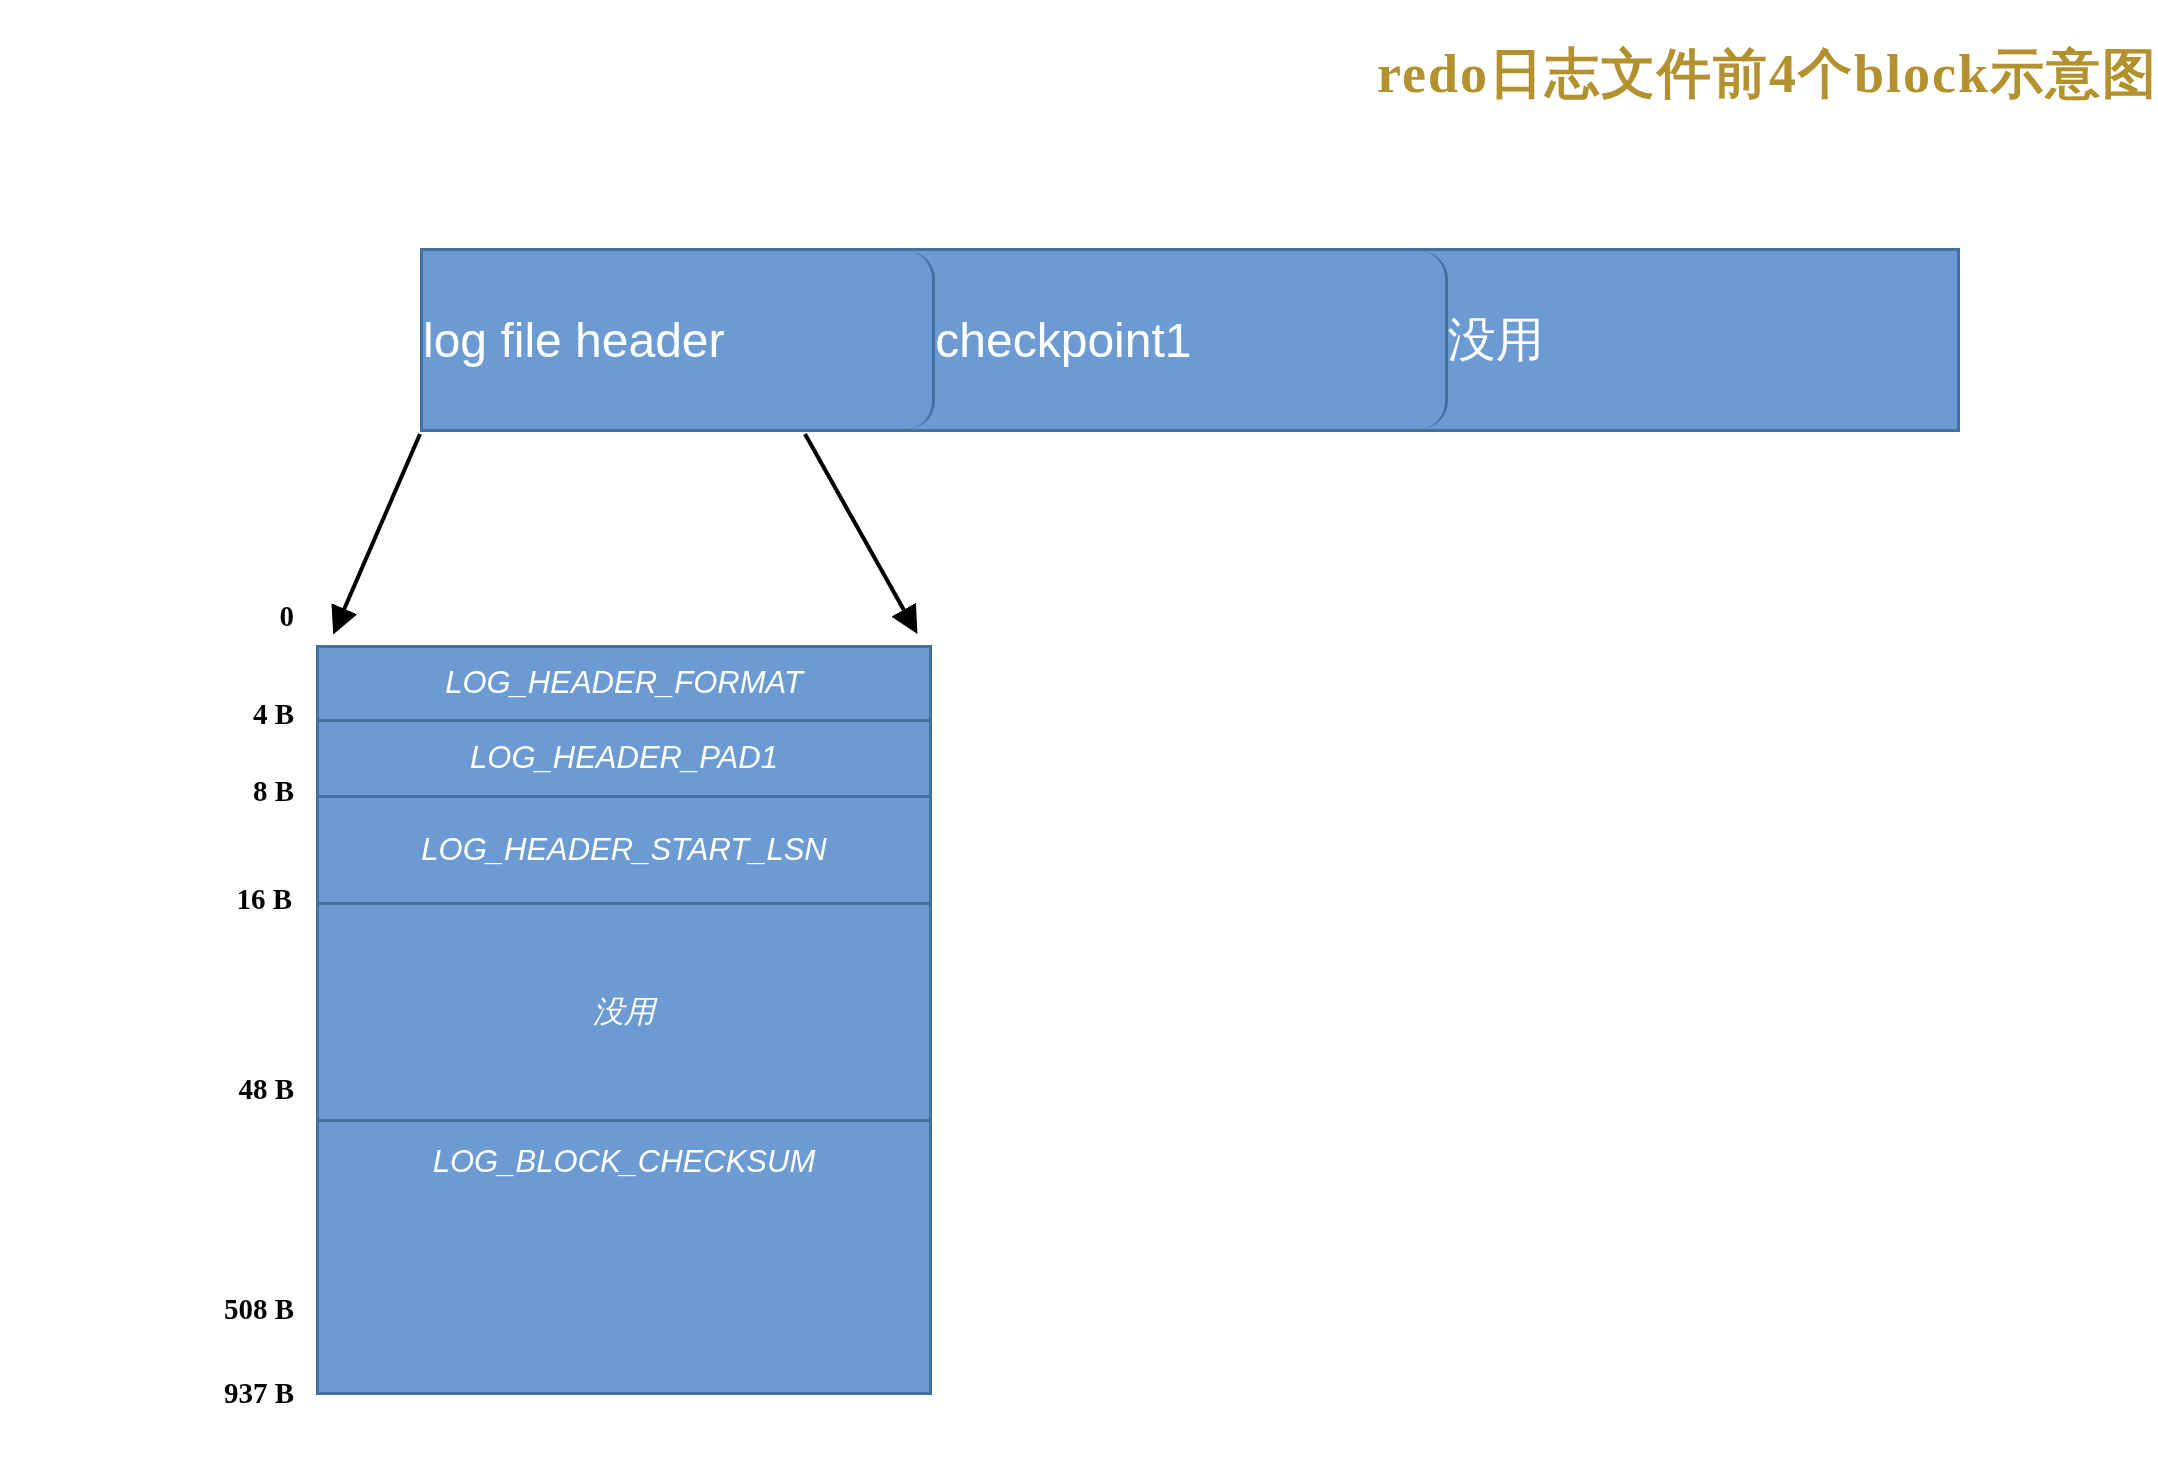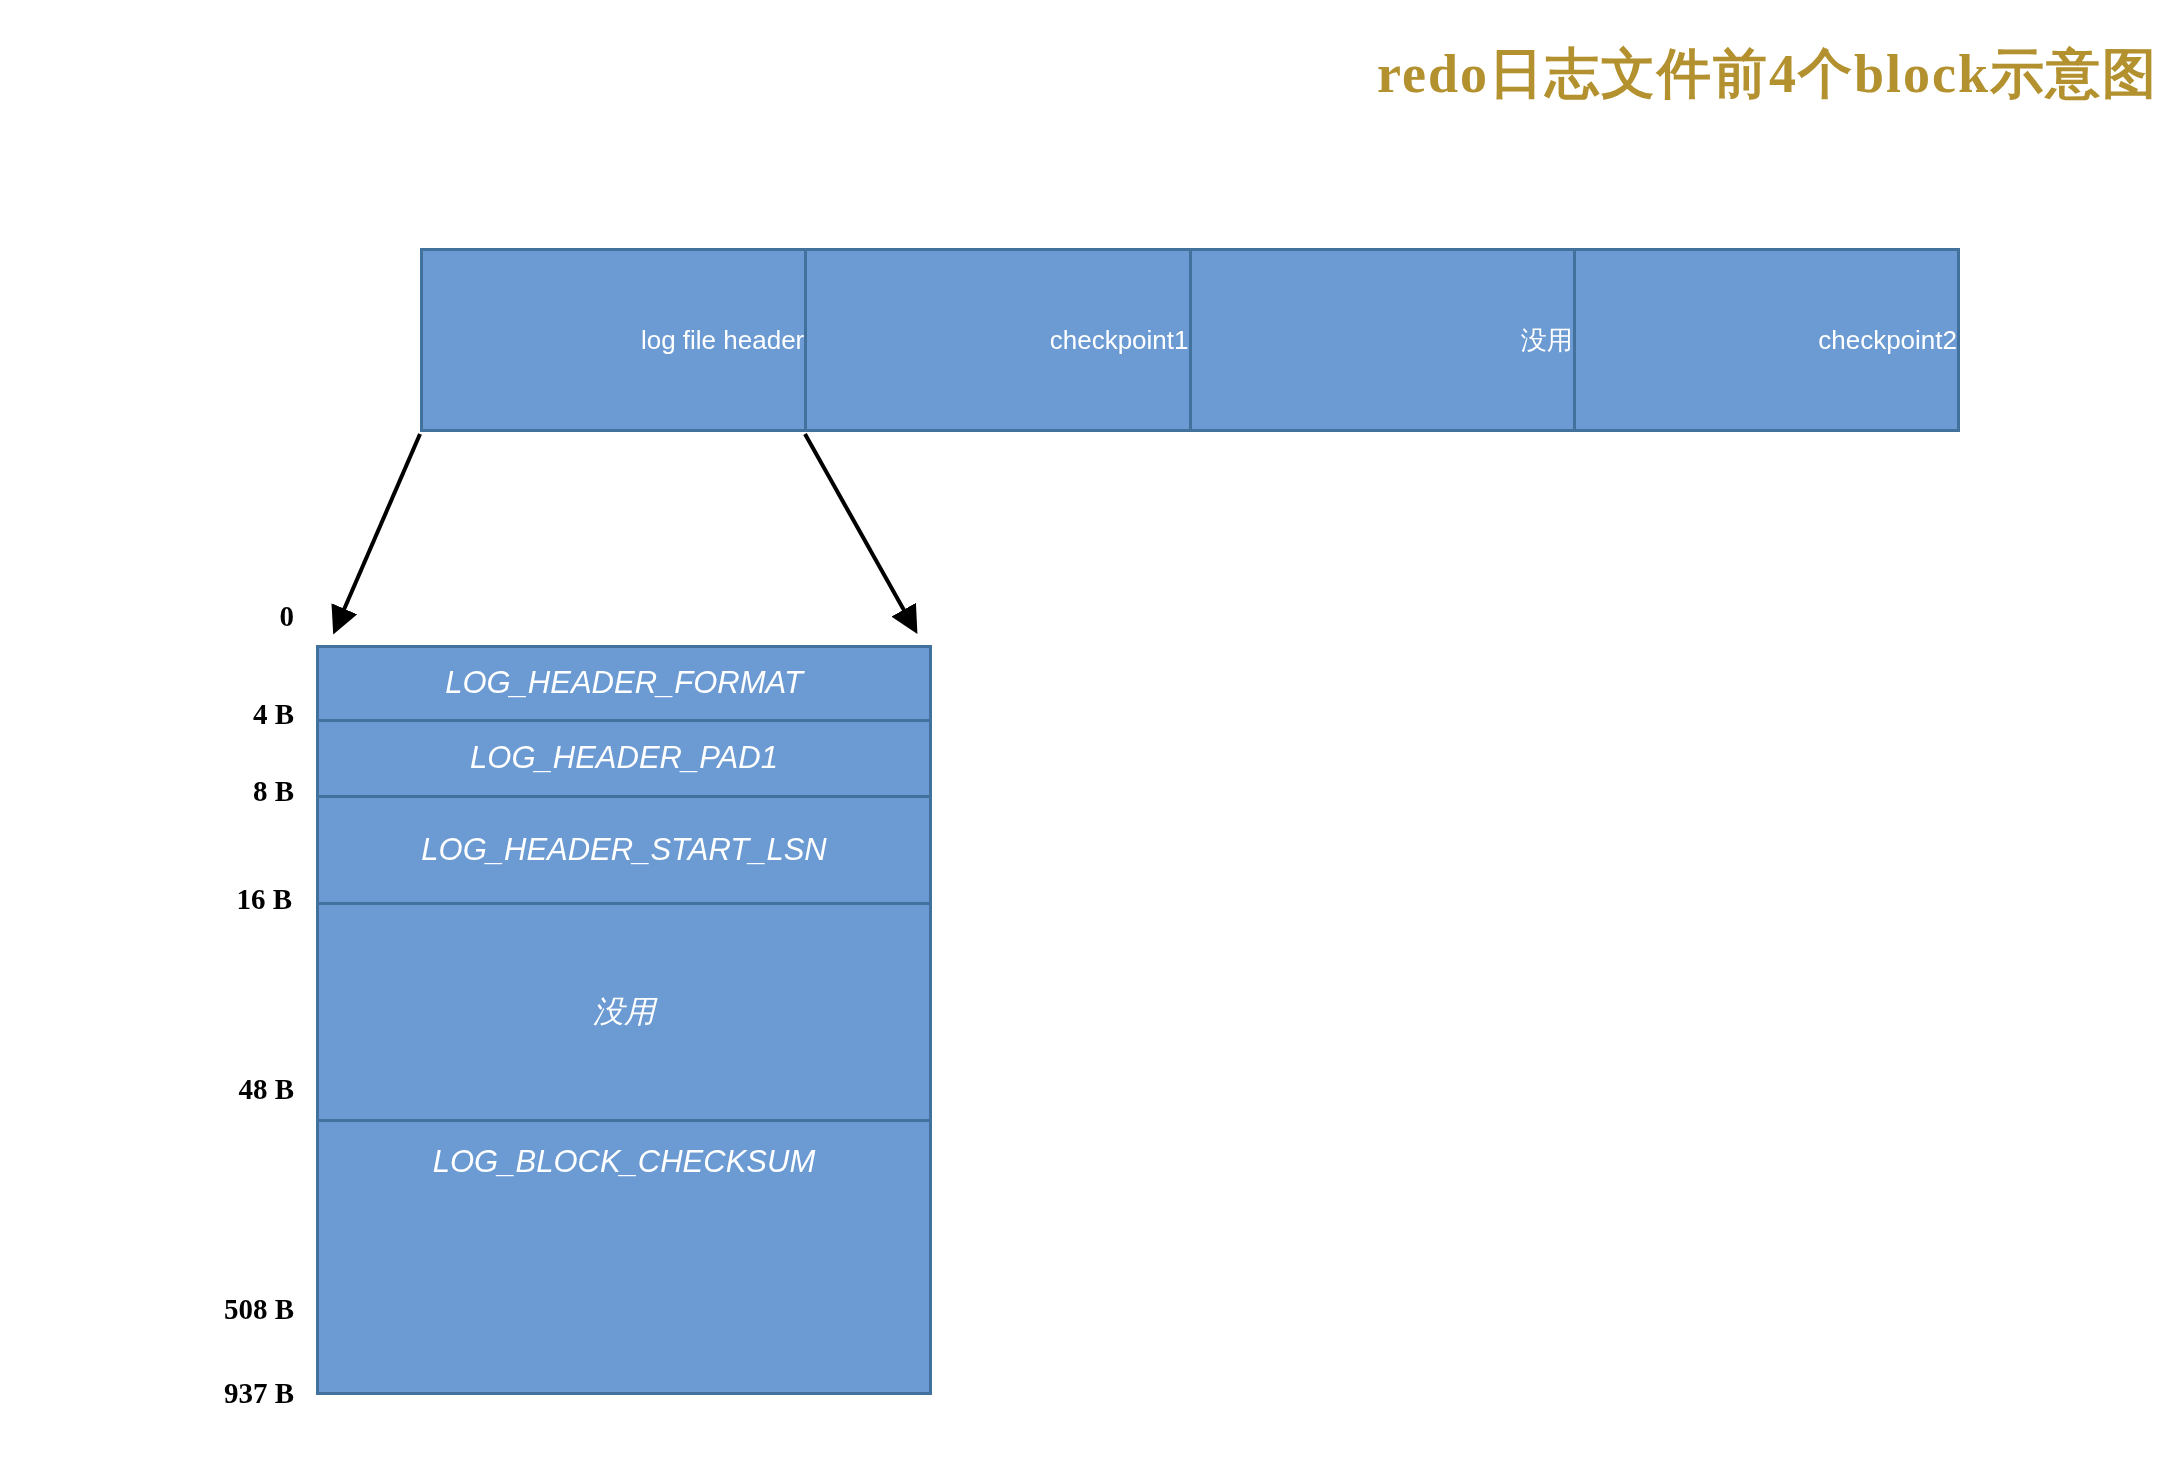--- a/index.html
+++ b/index.html
@@ -46,25 +46,26 @@
     height: 184px;
     display: flex;
     box-sizing: border-box;
     border: 3px solid #41719c;
     background: #6b9bd2;
   }
   #top-row .cell {
     flex: 1 1 0;
     display: flex;
     align-items: center;
-    justify-content: flex-end;
+    justify-content: flex-start;
     color: #ffffff;
-    font-size: 26px;
+    font-size: 48px;
     box-sizing: border-box;
     border-right: 3px solid #41719c;
+    border-radius: 28px;
   }
   #top-row .cell:last-child { border-right: none; }
 
   
   #detail-block {
     position: absolute;
     left: 316px;
     top: 645px;
     width: 616px;
     height: 750px;
@@ -118,23 +119,20 @@
   <div id="top-row">
     <div class="cell">
       <span>log file header</span>
     </div>
     <div class="cell">
       <span>checkpoint1</span>
     </div>
     <div class="cell">
       <span>没用</span>
     </div>
-    <div class="cell">
-      <span>checkpoint2</span>
-    </div>
   </div>
 
   <svg id="arrows" viewBox="0 0 2158 1478" xmlns="http://www.w3.org/2000/svg">
     <defs>
       <marker id="head" viewBox="0 0 12 12" refX="9" refY="6" markerWidth="7" markerHeight="7" orient="auto-start-reverse">
         <path d="M 0 0 L 12 6 L 0 12 z" fill="#000000"></path>
       </marker>
     </defs>
     <line x1="420" y1="434" x2="336" y2="628" stroke="#000000" stroke-width="4" marker-end="url(#head)"></line>
     <line x1="805" y1="434" x2="914" y2="628" stroke="#000000" stroke-width="4" marker-end="url(#head)"></line>

